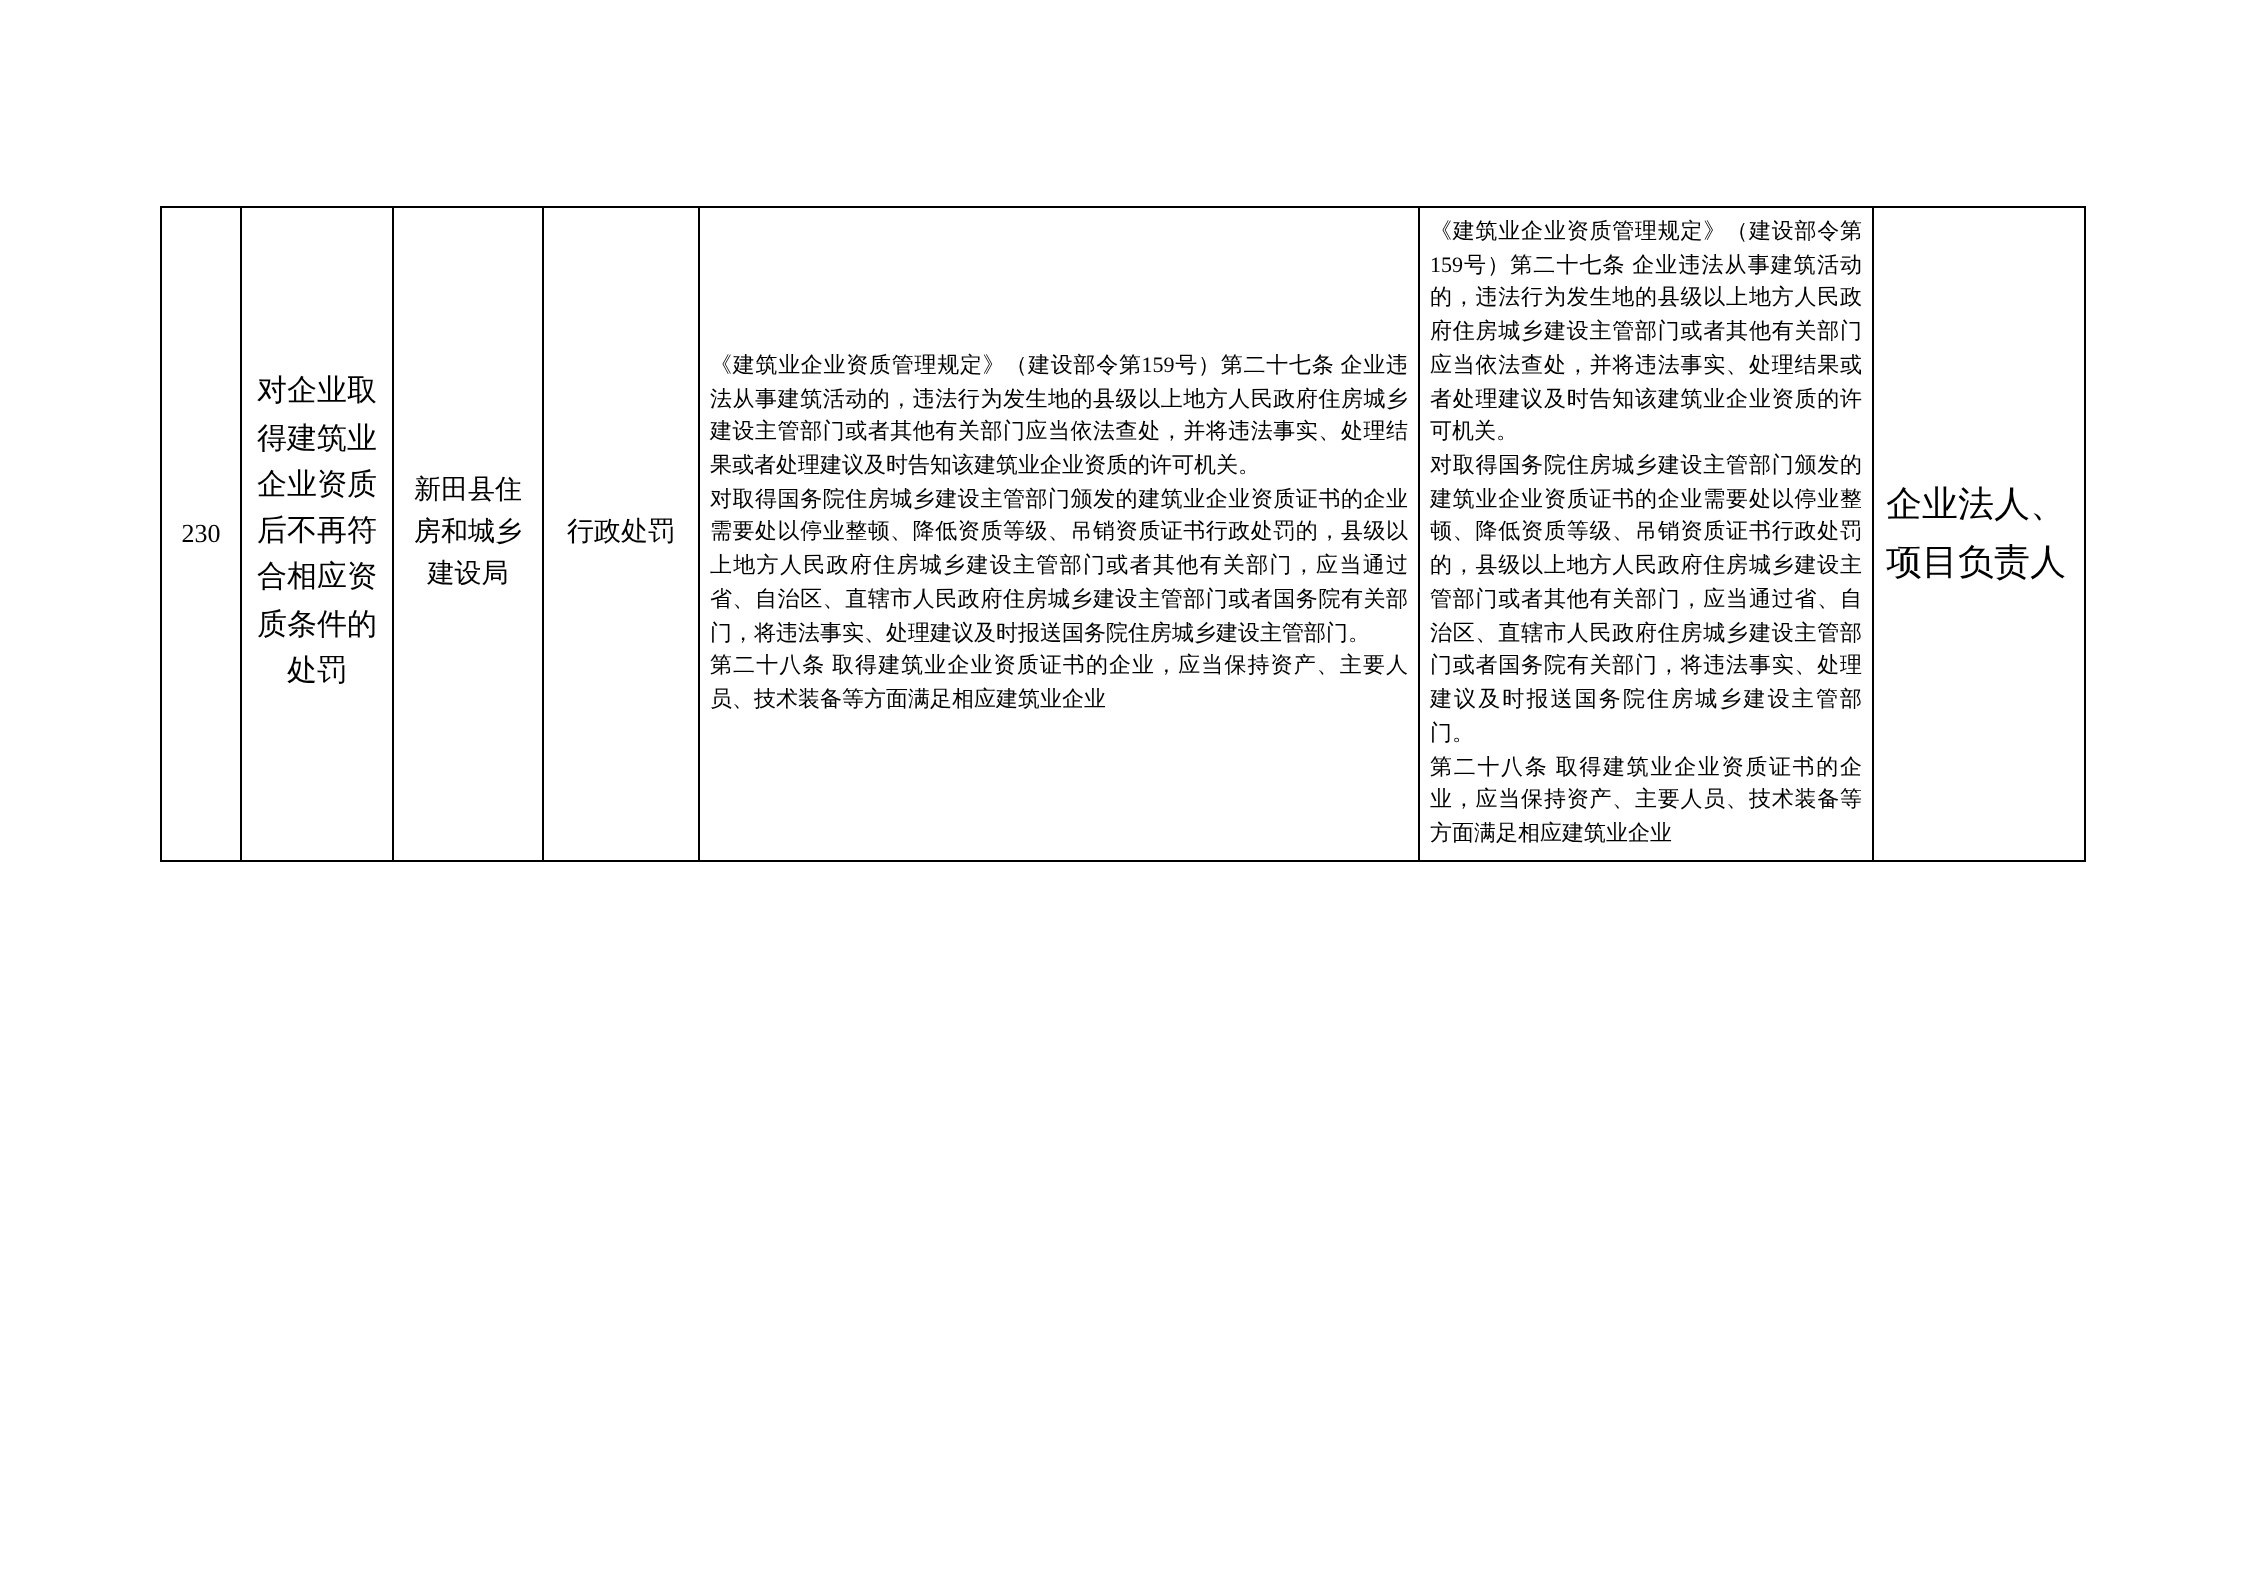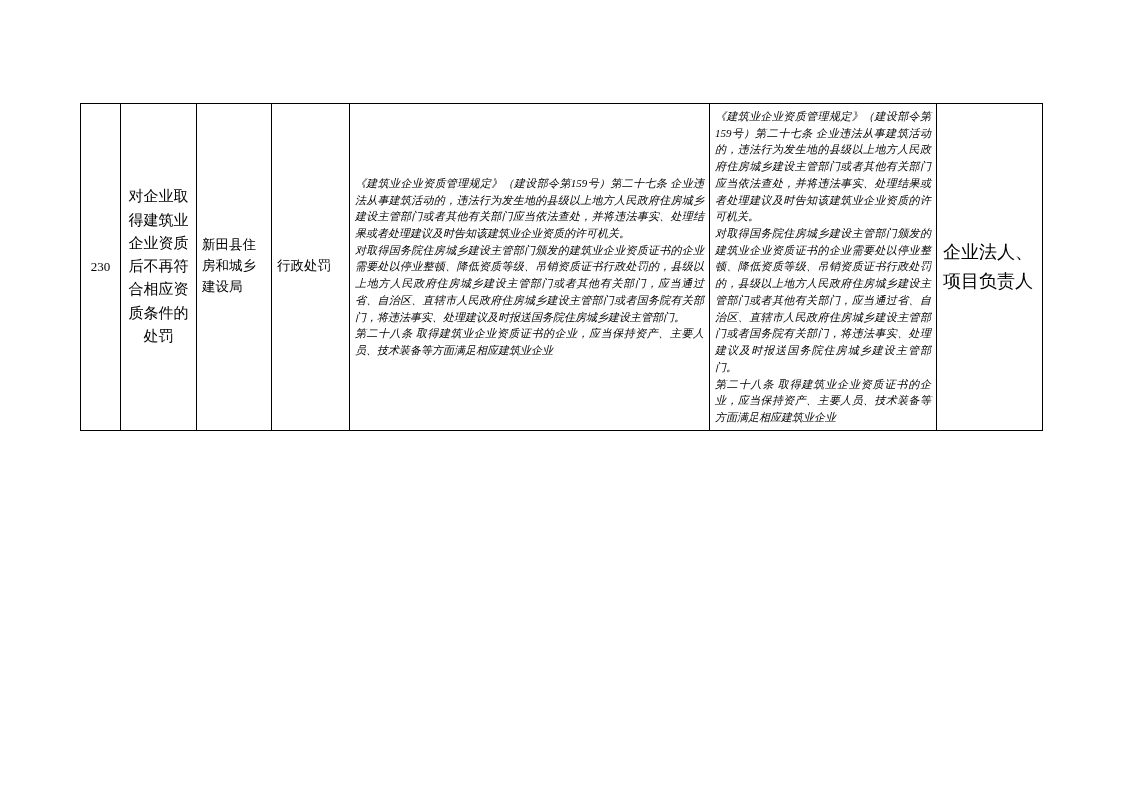--- a/index.html
+++ b/index.html
@@ -51,45 +51,46 @@
     text-align: center;
     font-size: 13px;
     line-height: 1.5;
   }
   .item-text {
     text-align: center;
     font-size: 15px;
     line-height: 1.55;
   }
   .org-text {
-    text-align: left;
+    text-align: center;
     font-size: 13.5px;
     line-height: 1.55;
     font-family: Liberation Serif, serif;
   }
   .type-text {
+    text-align: center;
     font-size: 13.5px;
     line-height: 1.55;
   }
   .resp-text {
     text-align: left;
     font-size: 18px;
     line-height: 1.6;
     padding-left: 6px;
   }
   .para {
     font-size: 11px;
     line-height: 1.52;
     text-align: justify;
     text-justify: inter-ideograph;
     margin: 0;
   }
   .basis-cell .para { font-size: 11px; }
   .impl-cell .para { font-size: 11px; }
-  .vtop { vertical-align: top; font-style: italic; }
+  .vtop { vertical-align: top; }
 </style>
 </head>
 <body>
 
 <div class="page">
   <table class="doc-table">
     <colgroup>
       <col class="col-seq">
       <col class="col-item">
       <col class="col-org">

